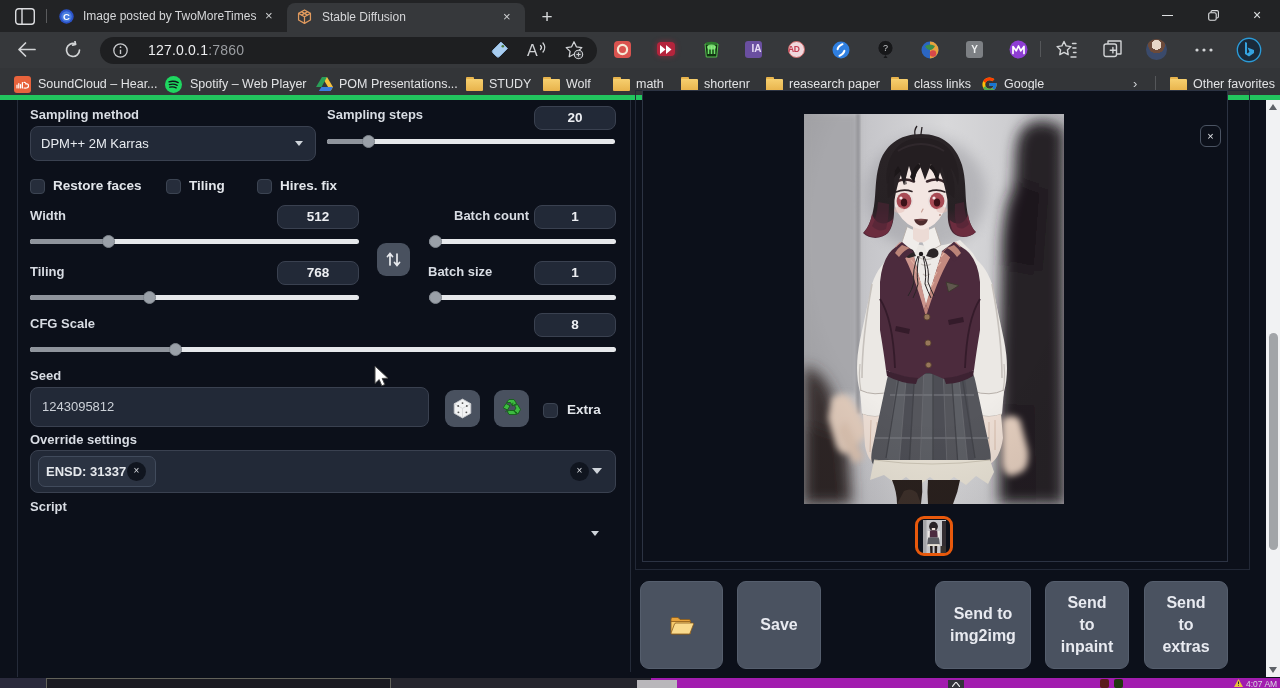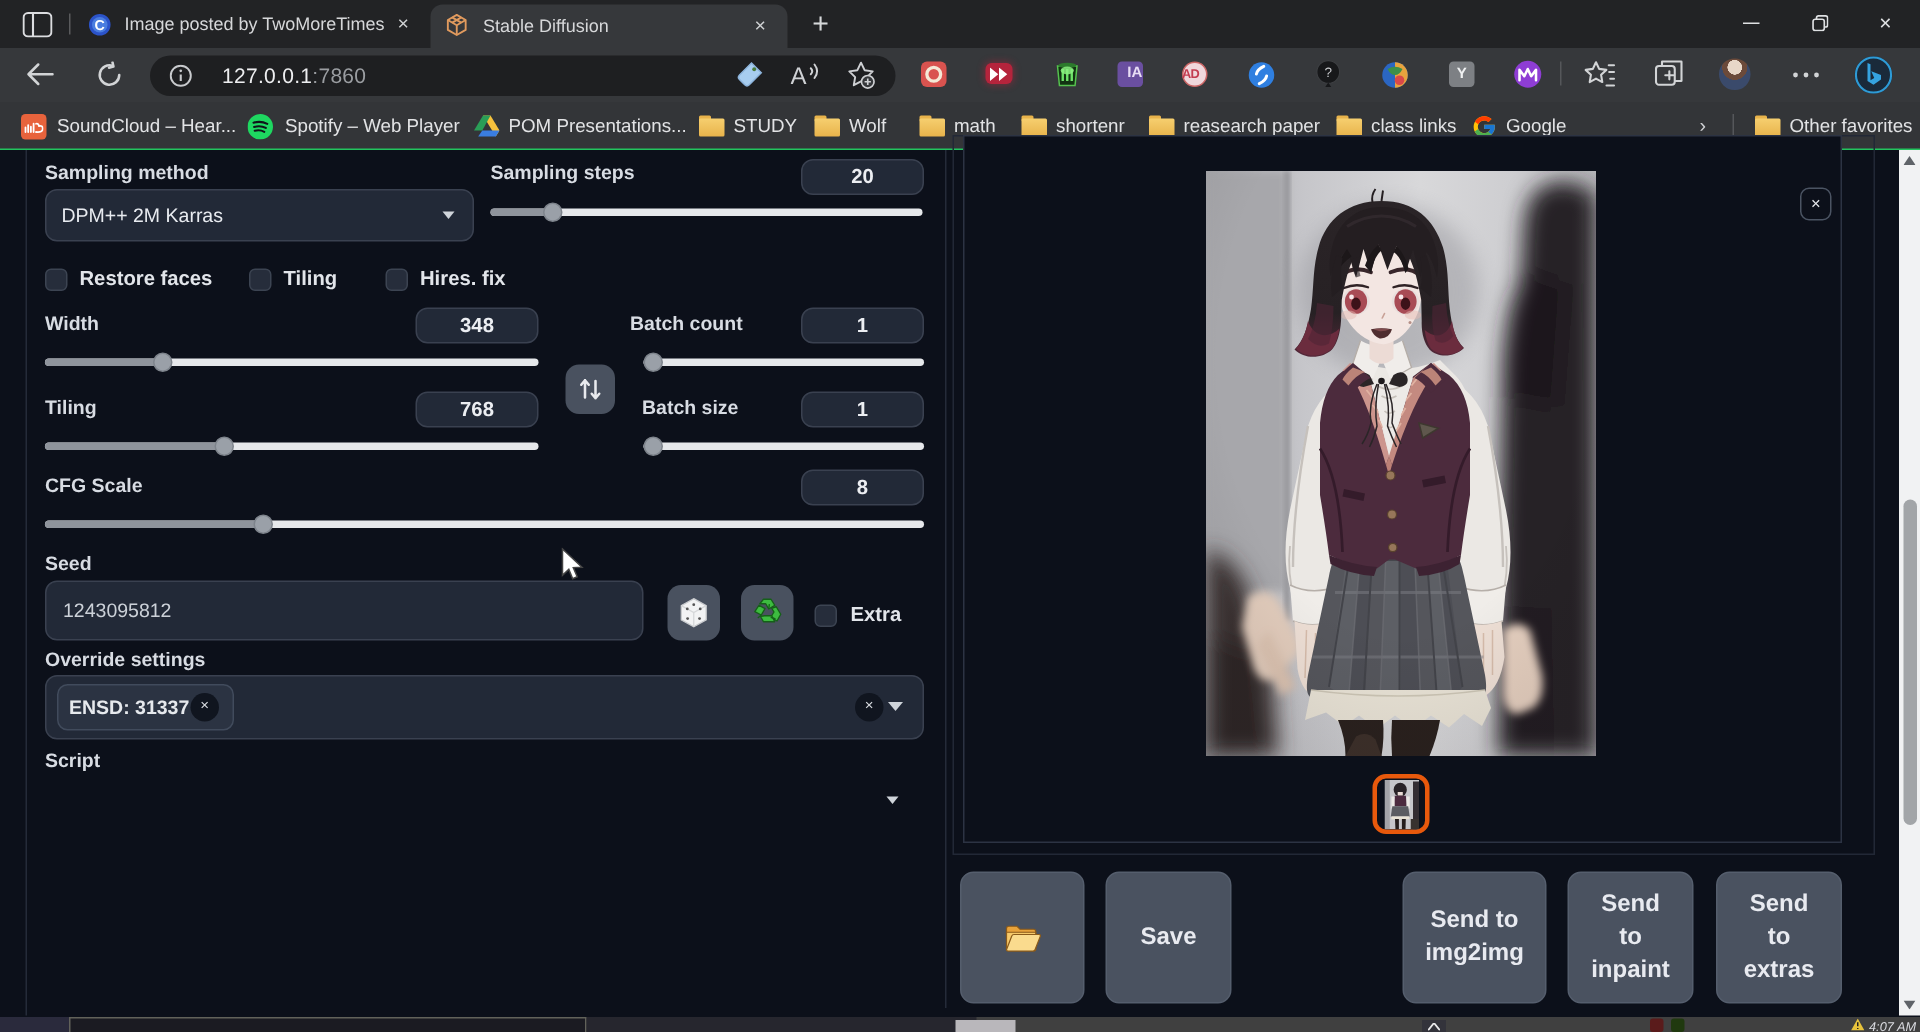--- a/index.html
+++ b/index.html
@@ -3,21 +3,21 @@
 <meta charset="utf-8">
 <style>
 * { margin:0; padding:0; box-sizing:border-box; }
 html,body { width:1280px; height:688px; overflow:hidden; background:#0c101a; }
 body { font-family:"Liberation Sans", sans-serif; position:relative; }
 .abs { position:absolute; }
 
 
 #titlebar { left:0; top:0; width:1280px; height:32px; background:#222325; }
 #toolbar { left:0; top:32px; width:1280px; height:36px; background:#36383b; }
-#bookmarks { left:0; top:68px; width:1280px; height:32px; background:#333538; border-bottom:1px solid #22c55e; }
+#bookmarks { left:0; top:68px; width:1280px; height:32px; background:#333538; border-bottom:5px solid #22c55e; }
 .tab-active { left:287px; top:3px; width:238px; height:29px; background:#36383b; border-radius:8px 8px 0 0; }
 .tabtitle { color:#d6d7d9; font-size:12px; line-height:29px; }
 .tclose { color:#cfd1d3; font-size:13px; }
 .winbtn { color:#dfe1e3; font-size:13px; top:0; height:32px; line-height:30px; width:46px; text-align:center; }
 
 
 #pill { left:100px; top:37px; width:497px; height:27px; background:#1e1f21; border-radius:14px; }
 
 
 .bk { color:#e2e3e5; font-size:12.5px; line-height:32px; position:absolute; top:0; white-space:nowrap; }
@@ -40,21 +40,21 @@
 
 
 .panelborder { position:absolute; border:1px solid #2c3343; }
 .galbtn { position:absolute; background:#4a5260; border:1px solid #555e6d; border-radius:9px; color:#e8eaf0; font-weight:700; font-size:16px; display:flex; align-items:center; justify-content:center; text-align:center; line-height:22px; }
 
 
 #vsb { left:1266px; top:100px; width:14px; height:577px; background:#f1f2f3; }
 #vsb .thumb { position:absolute; left:2.5px; top:233px; width:9px; height:217px; background:#a2a5a8; border-radius:5px; }
 
 
-#taskbar { left:0; top:678px; width:1280px; height:10px; background:#404040;font-style:italic; }
+#taskbar { left:0; top:678px; width:1280px; height:10px; background:#a21caf; }
 </style>
 </head>
 <body>
 
 <div class="abs" id="titlebar"></div>
 
 <svg class="abs" style="left:15px;top:8px" width="20" height="17" viewBox="0 0 20 17">
   <rect x="0.7" y="0.7" width="18.6" height="15.6" rx="3" fill="none" stroke="#dcdde0" stroke-width="1.4"></rect>
   <line x1="7" y1="0.7" x2="7" y2="16.3" stroke="#dcdde0" stroke-width="1.4"></line>
 </svg>
@@ -255,25 +255,25 @@
   <div class="knob" style="left:362px;top:35px"></div>
 
   <div class="chk" style="left:30px;top:79px"></div>
     <div class="clabel" style="left:53px;top:78px">Restore faces</div>
   <div class="chk" style="left:166px;top:79px"></div>
     <div class="clabel" style="left:189px;top:78px">Tiling</div>
   <div class="chk" style="left:257px;top:79px"></div>
     <div class="clabel" style="left:280px;top:78px">Hires. fix</div>
 
   <div class="lbl" style="left:30px;top:108px">Width</div>
-  <div class="numbox" style="left:277px;top:105px;width:82px;height:24px;line-height:22px">348</div>
+  <div class="numbox" style="left:277px;top:105px;width:82px;height:24px;line-height:22px">512</div>
   <div class="track" style="left:30px;top:139px;width:329px"></div>
   <div class="trackfill" style="left:30px;top:139px;width:79px"></div>
   <div class="knob" style="left:102px;top:135px"></div>
-  <div class="lbl" style="left:420px;top:108px">Batch count</div>
+  <div class="lbl" style="left:454px;top:108px">Batch count</div>
   <div class="numbox" style="left:534px;top:105px;width:82px;height:24px;line-height:22px">1</div>
   <div class="track" style="left:429px;top:139px;width:187px"></div>
   <div class="trackfill" style="left:429px;top:139px;width:7px"></div>
   <div class="knob" style="left:429px;top:135px"></div>
 
   <div class="toolbtn" style="left:377px;top:143px;width:33px;height:33px"></div>
   <svg class="abs" style="left:385px;top:151px" width="17" height="17" viewBox="0 0 17 17">
     <path d="M5 2.5 L5 14 M5 2.5 L2.5 5.5 M5 2.5 L7.5 5.5" fill="none" stroke="#e8eaee" stroke-width="1.7" stroke-linecap="round" stroke-linejoin="round"></path>
     <path d="M12 14.5 L12 3 M12 14.5 L9.5 11.5 M12 14.5 L14.5 11.5" fill="none" stroke="#e8eaee" stroke-width="1.7" stroke-linecap="round" stroke-linejoin="round"></path>
   </svg>

